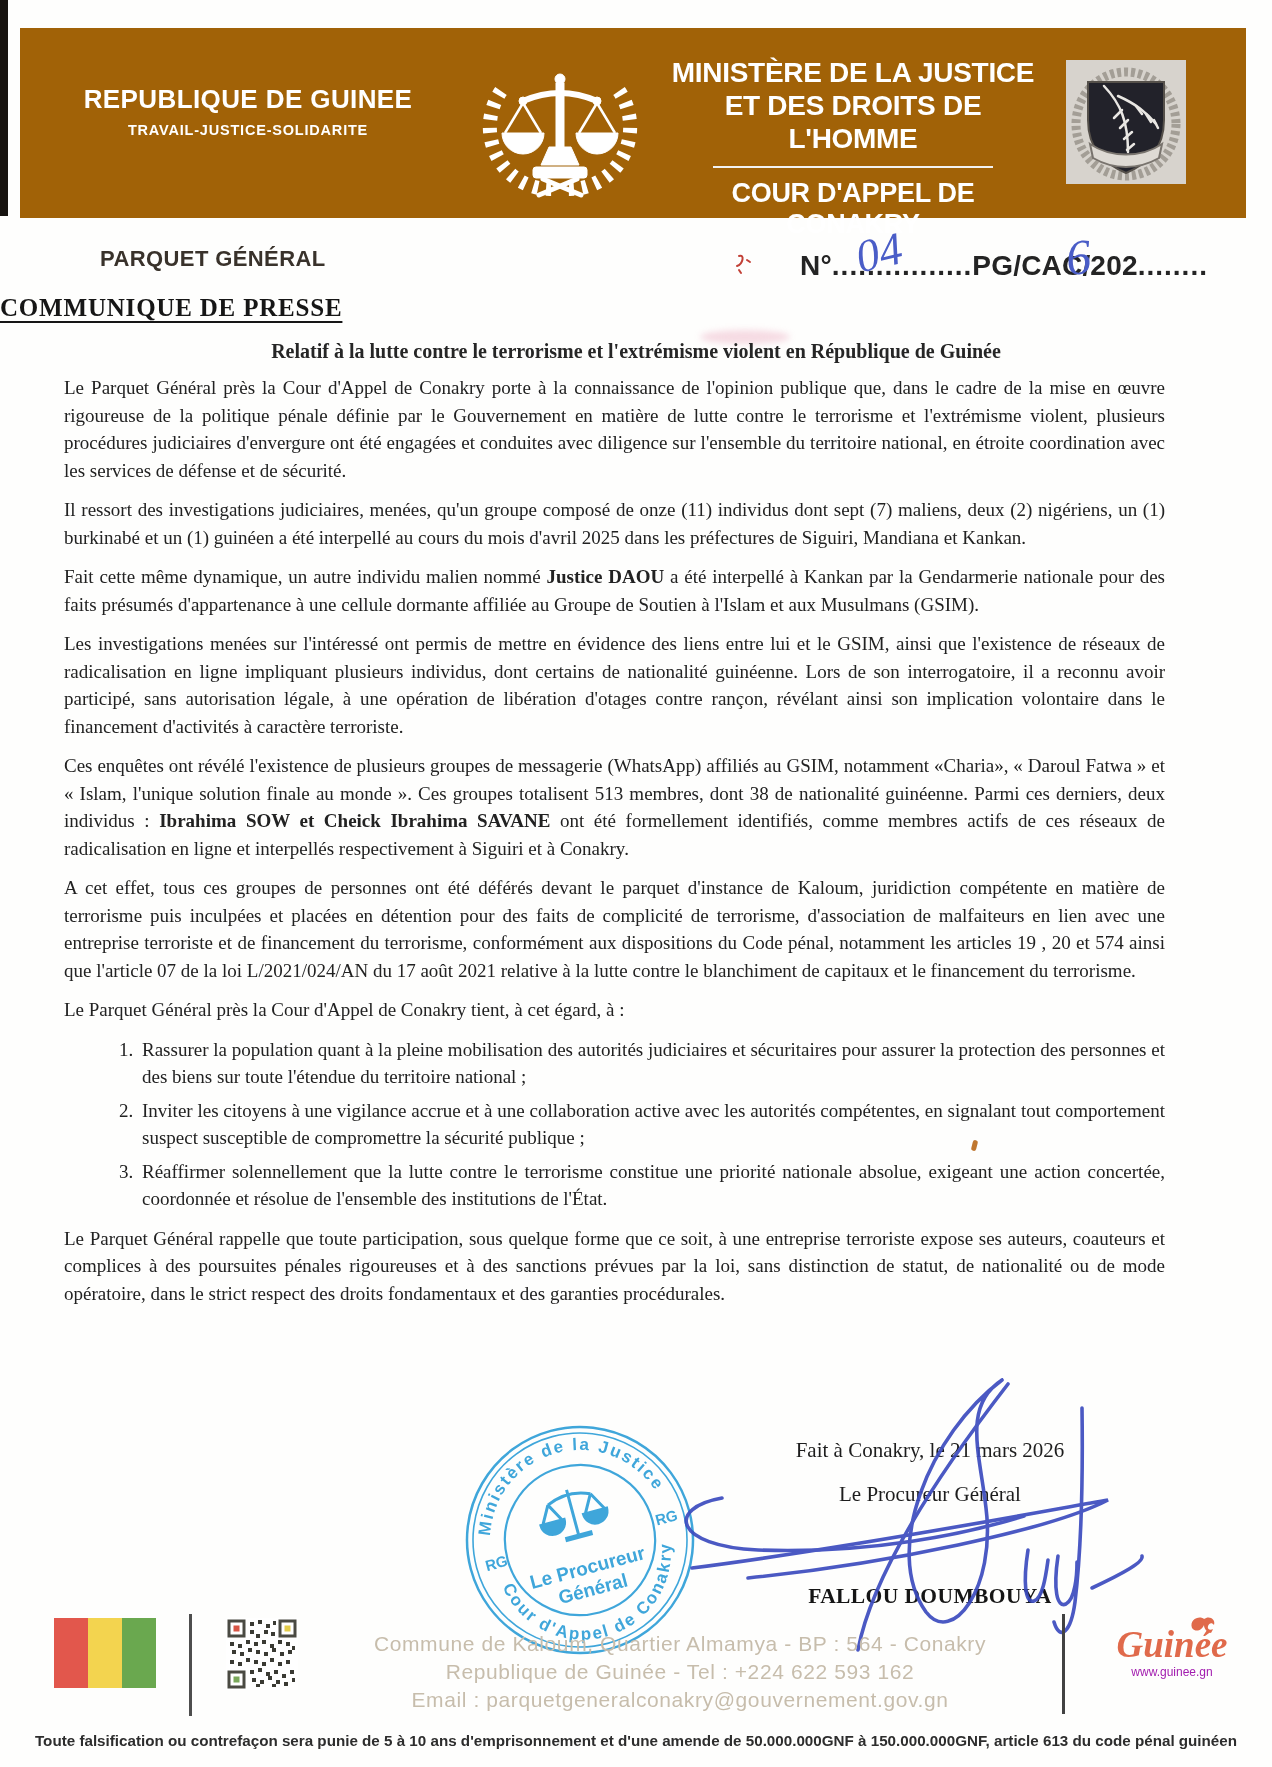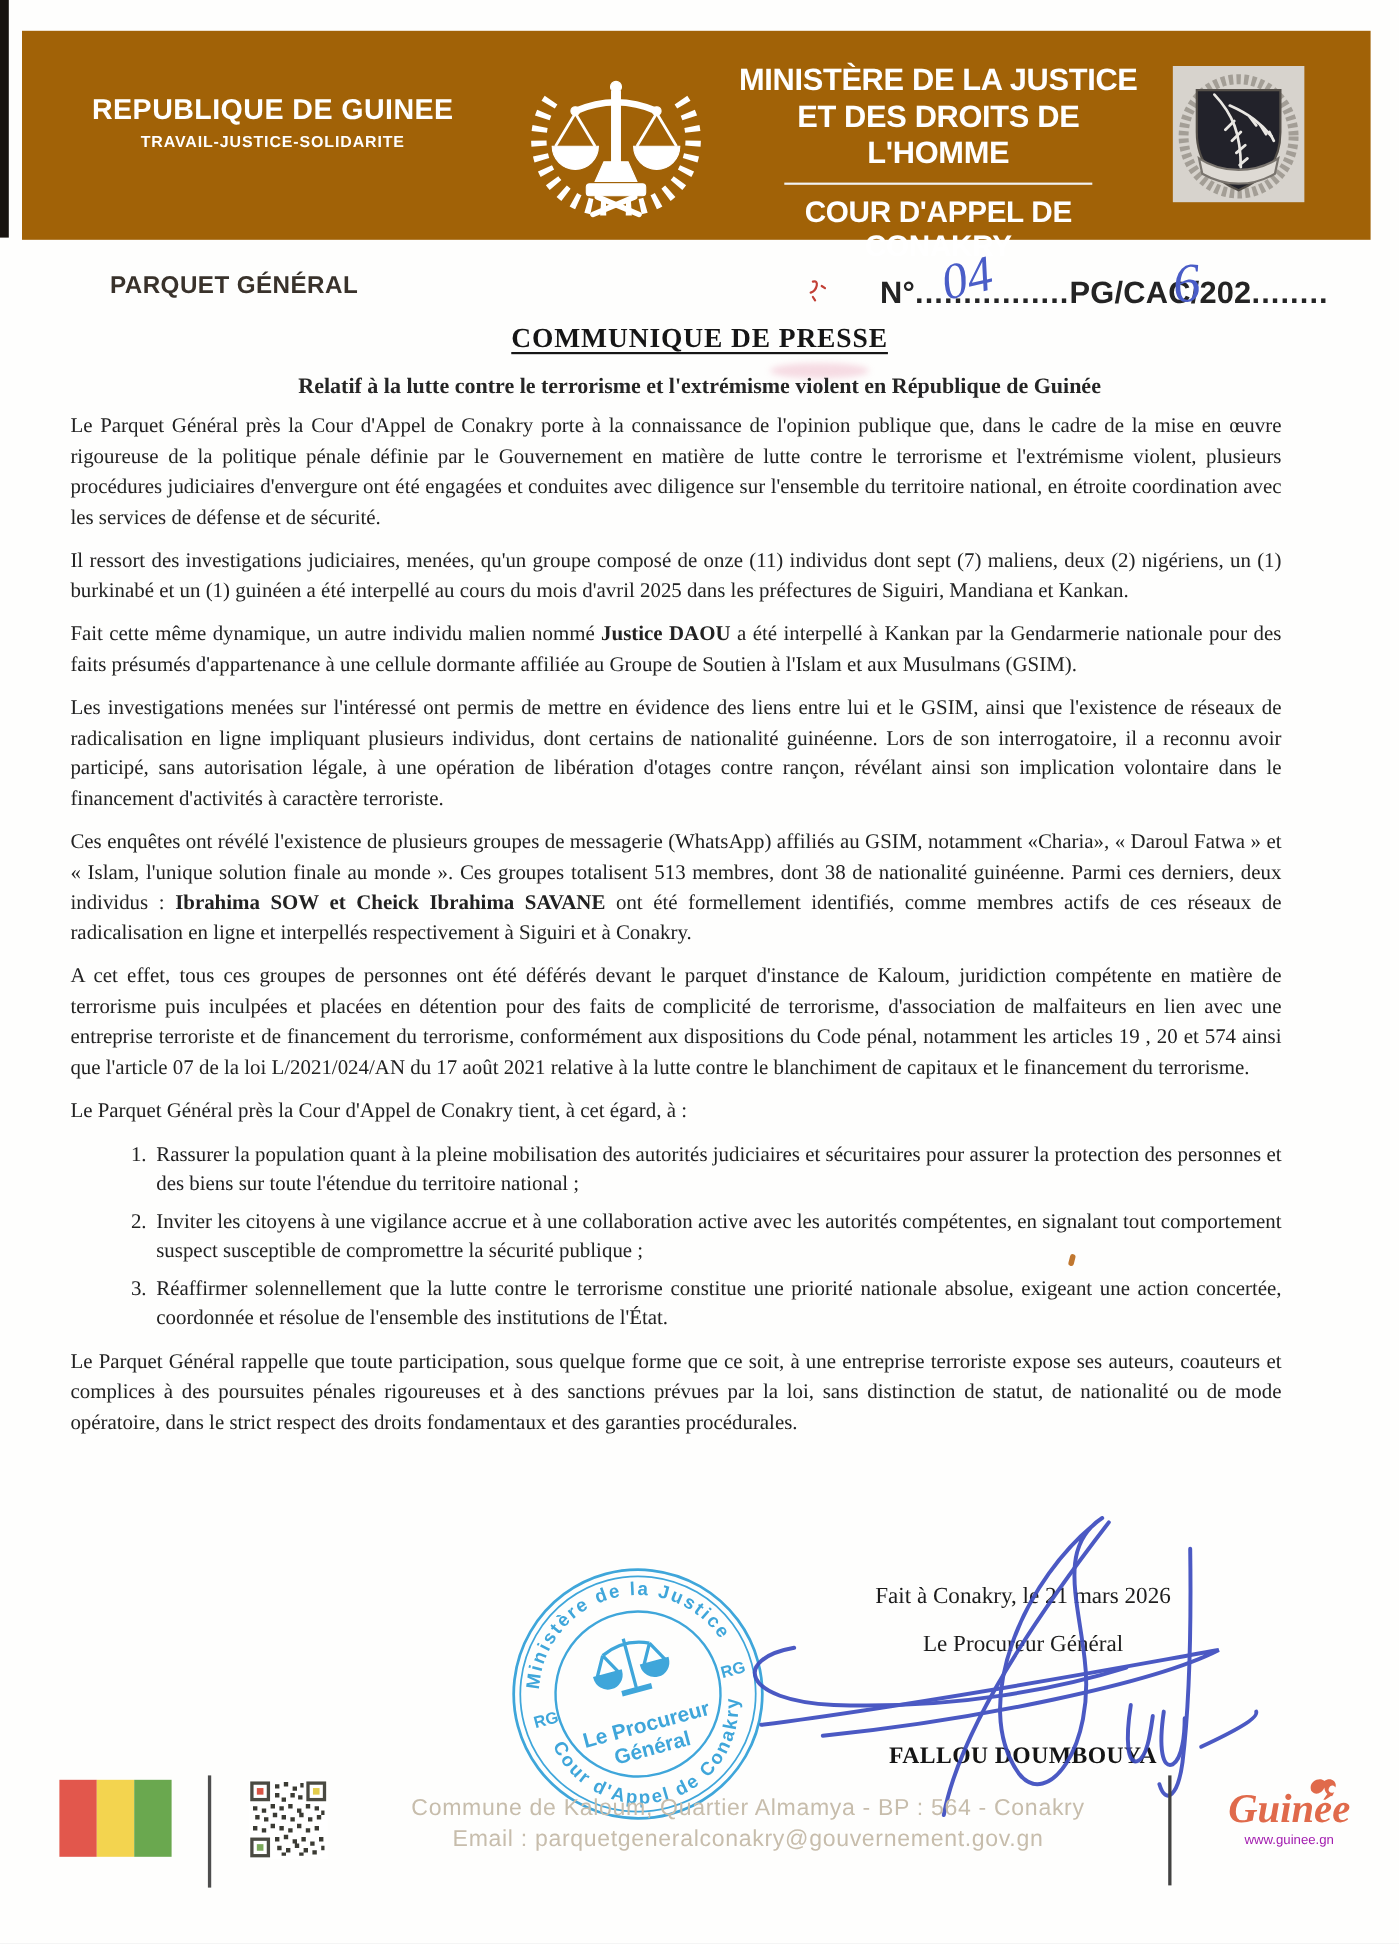--- a/index.html
+++ b/index.html
@@ -30,21 +30,21 @@
   .hand { position:absolute; color:#4a5dc7; font-family:"Liberation Serif", serif; font-style:italic; }
   .hand-04 { left:856px; top:226px; font-size:46px; transform:rotate(-13deg); }
   .hand-6  { left:1066px; top:228px; font-size:50px; transform:rotate(-6deg); }
   .red-mark { position:absolute; left:733px; top:252px; }
   .smudge { position:absolute; left:700px; top:330px; width:90px; height:14px; border-radius:50%;
             background:rgba(225,130,160,0.28); filter:blur(3px); }
   .tick-mark { position:absolute; left:972px; top:1140px; width:5px; height:11px; border-radius:3px;
                background:#c0772f; transform:rotate(14deg); }
 
   
-  .title { position:absolute; left:0; top:294px; width:100%; text-align:center; }
+  .title { position:absolute; left:0; top:294px; width:100%; text-align:left; }
   .title span { font-size:25px; font-weight:bold; letter-spacing:0.8px; color:#161616;
                 text-decoration:underline; text-decoration-thickness:2px; text-underline-offset:5px; }
   .subtitle { position:absolute; left:0; top:340px; width:100%; text-align:center;
               font-size:20px; font-weight:bold; color:#262626; }
 
   
   .body { position:absolute; left:64px; top:374px; width:1101px; color:#222; }
   .body p { margin:0 0 12px 0; font-size:19px; line-height:27.5px; text-align:justify; }
   .body ol { margin:2px 0 12px 0; padding-left:74px; }
   .body li { font-size:19px; line-height:27.5px; text-align:justify; margin-bottom:6px; padding-left:4px; }
@@ -239,29 +239,31 @@
       </g>
       <rect x="7.5" y="7.5" width="6" height="6" fill="#d85545"></rect>
       <rect x="58.5" y="7.5" width="6" height="6" fill="#e3cc4a"></rect>
       <rect x="7.5" y="58.5" width="6" height="6" fill="#7aa85a"></rect>
       <path fill="#3a3a33" d="M24 4h4v4h-4z M32 2h4v4h-4z M40 6h4v4h-4z M47 3h3v4h-3z M24 12h4v4h-4z M30 16h4v4h-4z M38 12h4v4h-4z M45 14h4v4h-4z M4 24h4v4h-4z M12 26h4v4h-4z M20 22h4v4h-4z M28 24h4v4h-4z M36 22h4v4h-4z M44 26h4v4h-4z M52 22h4v4h-4z M60 24h4v4h-4z M66 28h3v4h-3z M6 32h4v4h-4z M14 34h4v4h-4z M22 30h4v4h-4z M30 32h4v4h-4z M38 34h4v4h-4z M46 30h4v4h-4z M54 34h4v4h-4z M62 32h4v4h-4z M4 42h4v4h-4z M12 44h4v4h-4z M20 40h4v4h-4z M28 42h4v4h-4z M36 44h4v4h-4z M44 40h4v4h-4z M52 44h4v4h-4z M60 42h4v4h-4z M24 52h4v4h-4z M32 50h4v4h-4z M40 54h4v4h-4z M48 52h4v4h-4z M56 56h4v4h-4z M64 52h4v4h-4z M26 60h4v4h-4z M34 62h4v4h-4z M42 58h4v4h-4z M50 62h4v4h-4z M58 64h4v4h-4z M66 60h3v4h-3z M30 66h4v3h-4z M46 66h4v3h-4z"></path>
     </svg>
   </div>
 
   <div class="address">
     <div>Commune de Kaloum, Quartier Almamya - BP : 564 - Conakry</div>
+    <div>Republique de Guinée - Tel : +224 622 593 162</div>
     <div>Email : parquetgeneralconakry@gouvernement.gov.gn</div>
   </div>
 
   <div class="fdiv2"></div>
 
   <div class="brand">
     <div class="brand-elephant">
       <svg width="30" height="24" viewBox="0 0 30 24">
         <path d="M4 14 C1 5, 12 1, 16 5 C21 1, 28 5, 26 11 C24 8, 21 9, 20 12 C19 15, 22 17, 25 15 L23 19 C19 18, 16 15, 16 11 C14 16, 8 19, 4 14 Z" fill="#e06a4b"></path>
       </svg>
     </div>
     <div class="brand-name">Guinée</div>
     <div class="brand-url">www.guinee.gn</div>
   </div>
 
+  <div class="legal">Toute falsification ou contrefaçon sera punie de 5 à 10 ans d'emprisonnement et d'une amende de 50.000.000GNF à 150.000.000GNF, article 613 du code pénal guinéen</div>
 
 </div>
 
 </body></html>

